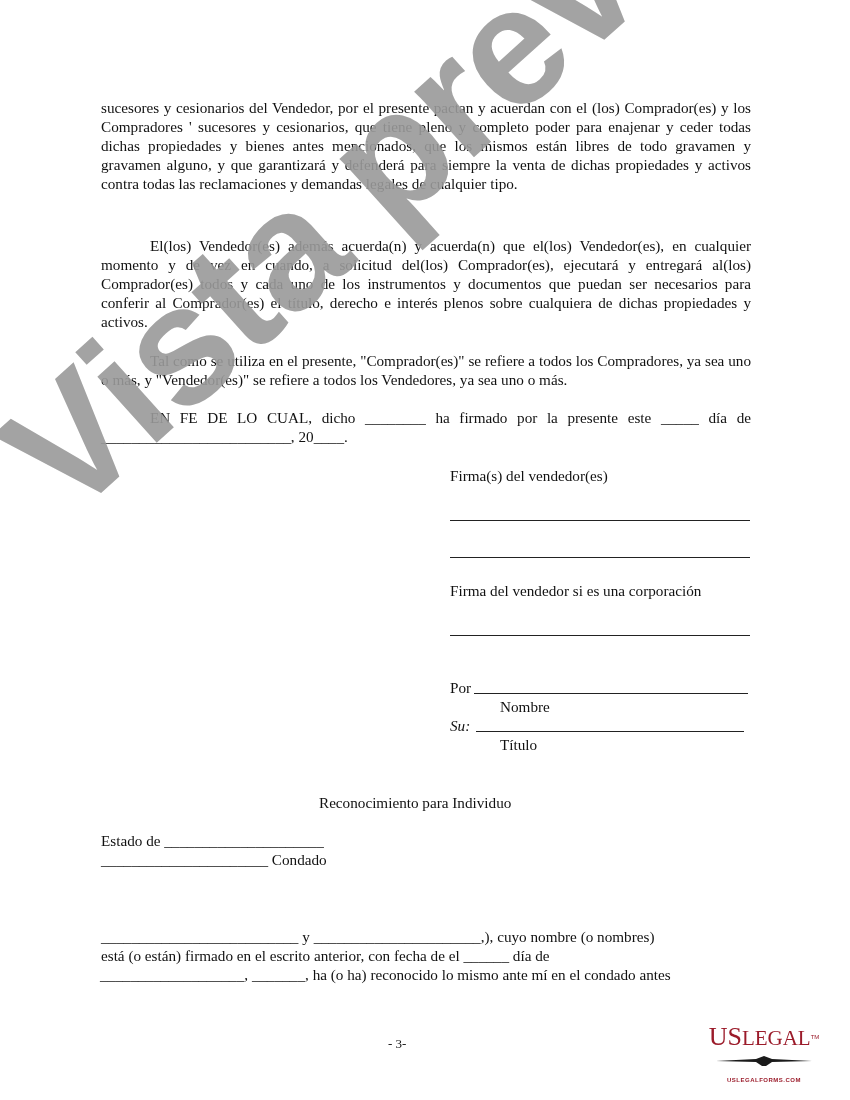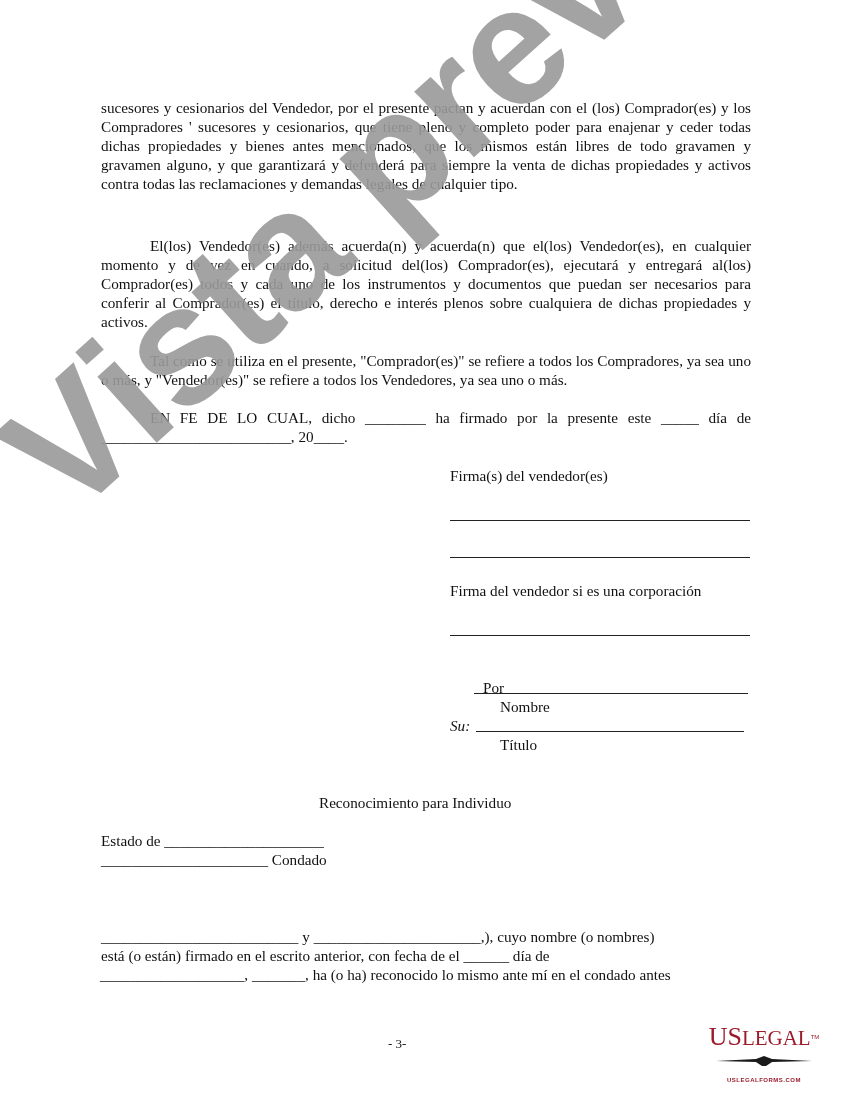--- a/index.html
+++ b/index.html
@@ -48,21 +48,21 @@
 
   <p class="para" style="top:408px; text-indent:49px; text-align-last:left;">EN FE DE LO CUAL, dicho ________ ha firmado por la presente este _____ día de _________________________, 20____.</p>
 
   <div class="line" style="left:450px; top:466px;">Firma(s) del vendedor(es)</div>
   <div class="sig-line" style="left:450px; top:520px; width:300px;"></div>
   <div class="sig-line" style="left:450px; top:557px; width:300px;"></div>
 
   <div class="line" style="left:450px; top:581px;">Firma del vendedor si es una corporación</div>
   <div class="sig-line" style="left:450px; top:635px; width:300px;"></div>
 
-  <div class="line" style="left:450px; top:678px;margin-left:33px;">Por</div>
+  <div class="line" style="left:450px; top:678px;">Por</div>
   <div class="sig-line" style="left:474px; top:693px; width:274px;"></div>
   <div class="line" style="left:500px; top:697px;">Nombre</div>
 
   <div class="line" style="left:450px; top:716px;font-style:italic;">Su:</div>
   <div class="sig-line" style="left:476px; top:731px; width:268px;"></div>
   <div class="line" style="left:500px; top:735px;">Título</div>
 
   <div class="line" style="left:319px; top:793px;">Reconocimiento para Individuo</div>
   <div class="line" style="left:101px; top:831px;">Estado de _____________________</div>
   <div class="line" style="left:101px; top:850px;">______________________ Condado</div>

